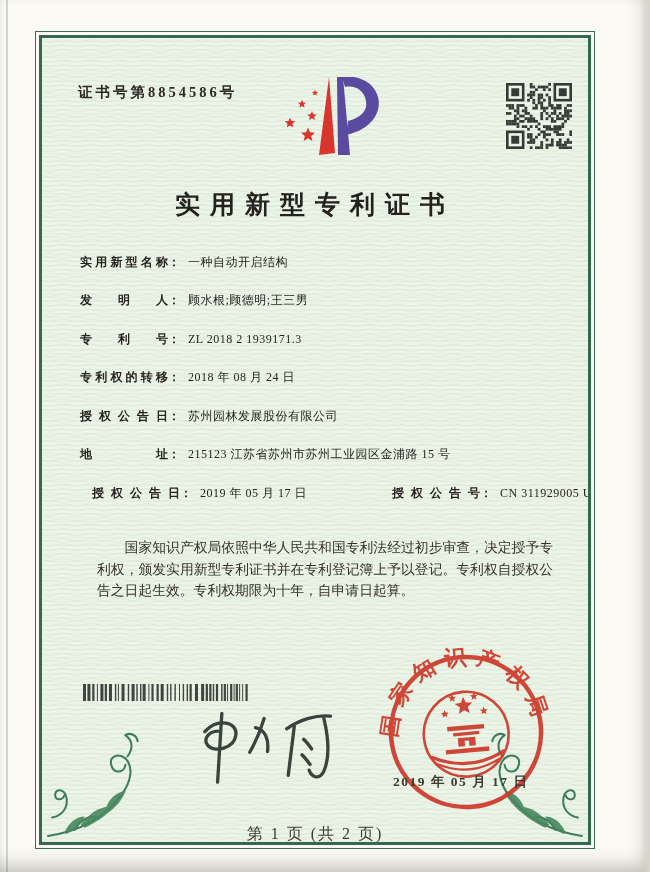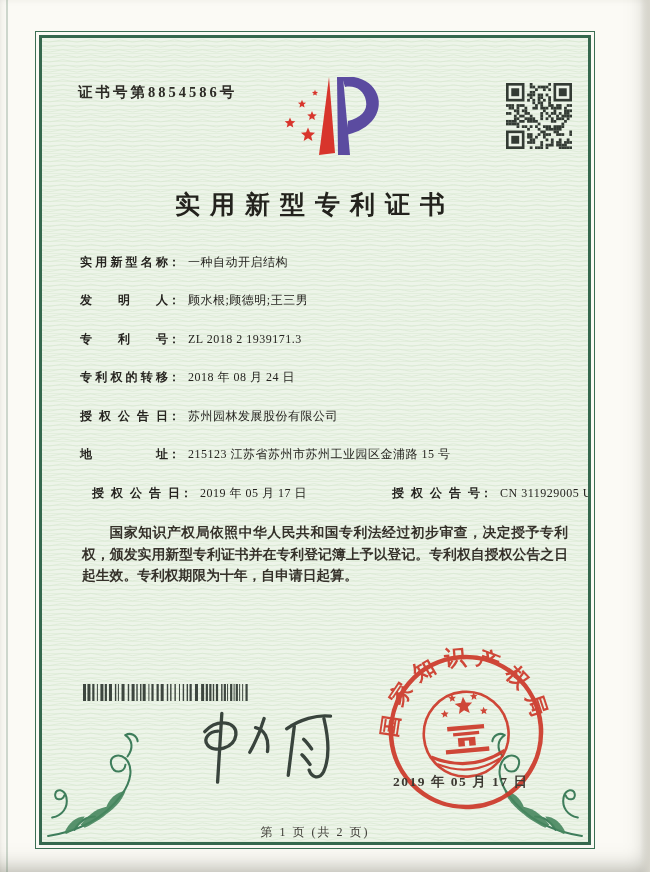--- a/index.html
+++ b/index.html
@@ -36,34 +36,34 @@
   .frow{height:38.5px;display:flex;align-items:center;font-size:12px;color:#262420;}
   .fgroup{display:flex;align-items:center;margin-left:12px;}
   .fgroup.first{width:288px;flex:none;}
   .flabel{display:inline-block;width:88px;text-align:justify;text-align-last:justify;
     font-weight:600;flex:none;}
   .fcolon{font-weight:600;margin-right:8px;}
   .fvalue{white-space:nowrap;letter-spacing:.5px;}
 
   .body-text{position:absolute;left:40px;right:20px;top:484px;font-size:13.8px;
     line-height:21.5px;color:#35312a;text-align:justify;}
-  .body-text p{margin:0;text-indent:2em;font-weight:bold;}
+  .body-text p{margin:15px;text-indent:2em;}
 
   .barcode{position:absolute;left:41px;top:646px;width:168px;height:17px;}
 
   .director{position:absolute;left:46px;top:684px;font-size:16px;letter-spacing:5px;
     line-height:35px;color:#2b2925;font-weight:600;}
   .signature{position:absolute;left:150px;top:658px;width:155px;height:100px;
     transform:rotate(-2deg);}
 
   .seal{position:absolute;left:337px;top:607px;width:174px;height:174px;}
   .seal-date{position:absolute;left:351px;top:735px;font-size:13.5px;letter-spacing:1.5px;
     color:#3e3a33;font-weight:600;}
 
-  .footer{position:absolute;left:0;right:0;top:786px;text-align:center;font-size:12px;
+  .footer{position:absolute;left:0;right:0;top:786px;text-align:center;font-size:16px;
     letter-spacing:2px;color:#3b3933;}
 </style>
 </head>
 <body>
 
 <div class="stage">
   <div class="frame">
     <div class="frame-inner">
 
       <svg id="guilloche" class="guilloche" preserveAspectRatio="none" viewBox="0 0 548 806">

